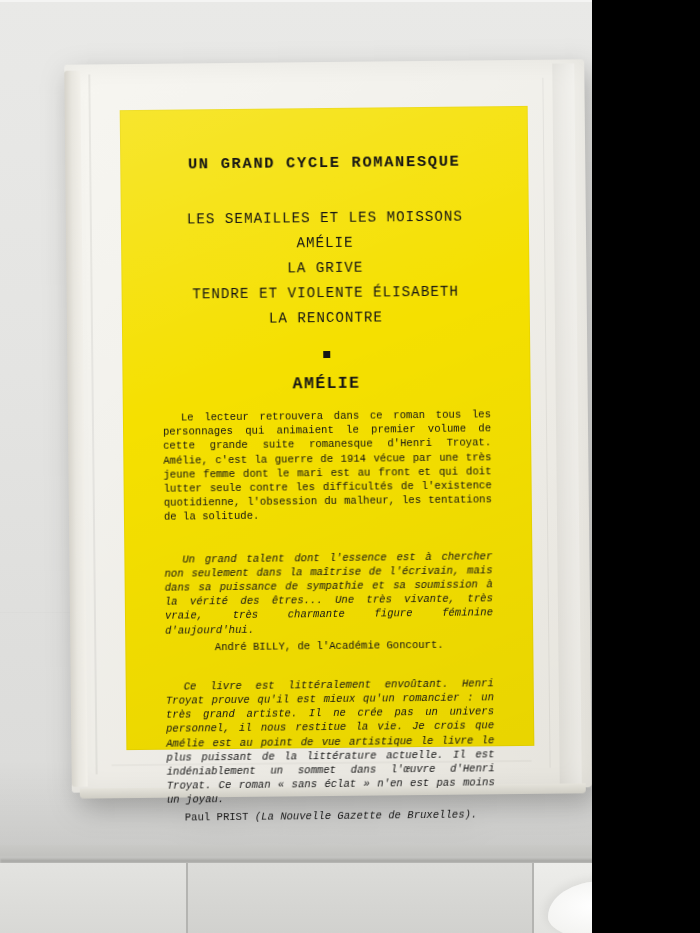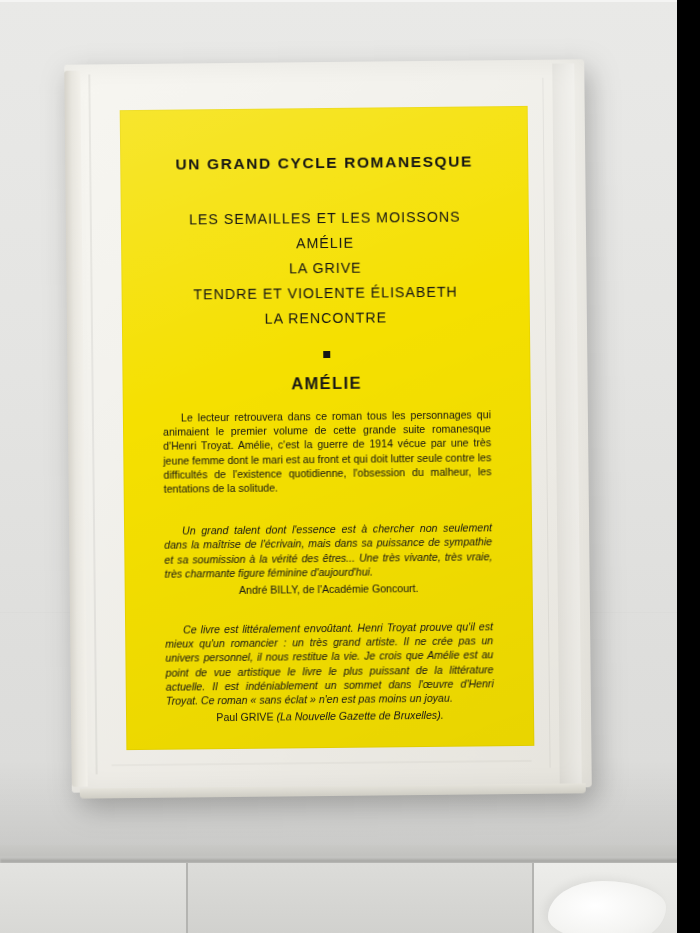--- a/index.html
+++ b/index.html
@@ -10,25 +10,26 @@
   body {
     width: 700px;
     height: 933px;
     overflow: hidden;
     font-family: "Liberation Sans", sans-serif;
   }
 
   
   #scene {
     position: relative;
-    width: 677px;
+    width: 592px;
     height: 933px;
     background:
       linear-gradient(180deg, #e9e9e7 0%, #e4e4e2 40%, #dededc 70%, #d9d9d7 100%);
     overflow: hidden;
+    font-family: Liberation Mono, monospace;
   }
 
   
   .table-line {
     position: absolute;
     left: 0;
     width: 100%;
     background: rgba(0,0,0,0.05);
   }
   .table-shadow-band {
@@ -255,21 +256,21 @@
 
         <div id="booktitle">AMÉLIE</div>
 
         <p class="para" id="p1">Le lecteur retrouvera dans ce roman tous les personnages qui animaient le premier volume de cette grande suite romanesque d'Henri Troyat. Amélie, c'est la guerre de 1914 vécue par une très jeune femme dont le mari est au front et qui doit lutter seule contre les difficultés de l'existence quotidienne, l'obsession du malheur, les tentations de la solitude.</p>
 
         <p class="para" id="p2">Un grand talent dont l'essence est à chercher non seulement dans la maîtrise de l'écrivain, mais dans sa puissance de sympathie et sa soumission à la vérité des êtres... Une très vivante, très vraie, très charmante figure féminine d'aujourd'hui.</p>
         <div id="sig1">André BILLY, de l'Académie Goncourt.</div>
 
         <p class="para" id="p3">Ce livre est littéralement envoûtant. Henri Troyat prouve qu'il est mieux qu'un romancier : un très grand artiste. Il ne crée pas un univers personnel, il nous restitue la vie. Je crois que Amélie est au point de vue artistique le livre le plus puissant de la littérature actuelle. Il est indéniablement un sommet dans l'œuvre d'Henri Troyat. Ce roman « sans éclat » n'en est pas moins un joyau.</p>
         <div id="sig2">
-          <span>Paul GRIVE </span><span class="ital">(La Nouvelle Gazette de Bruxelles).</span>
+          <span>Paul PRIST </span><span class="ital">(La Nouvelle Gazette de Bruxelles).</span>
         </div>
 
       </div>
     </div>
   </div>
 
   <div id="shelf">
     <div class="gap"></div>
     <div class="panelA"></div>
     <div class="panelB"></div>

